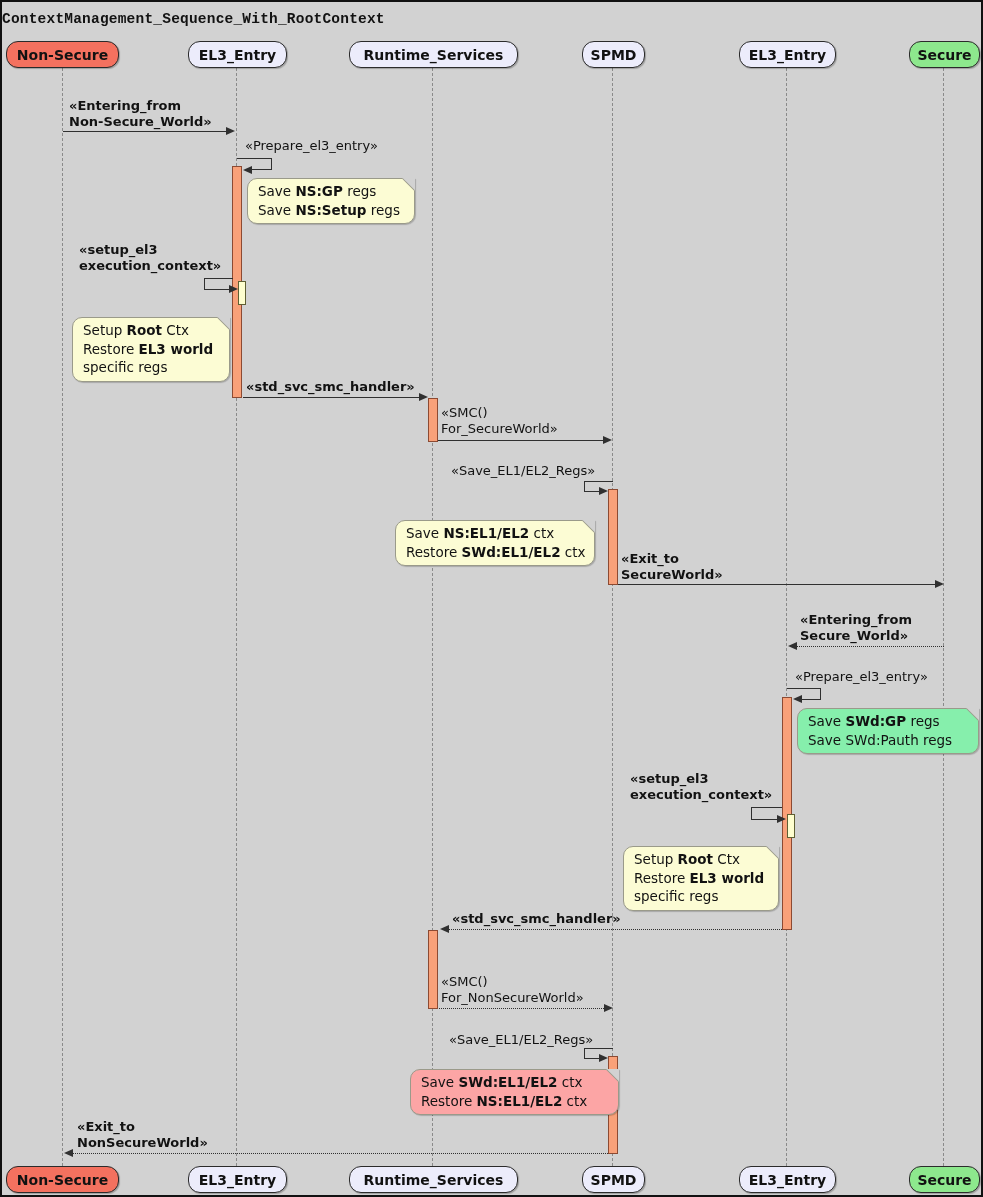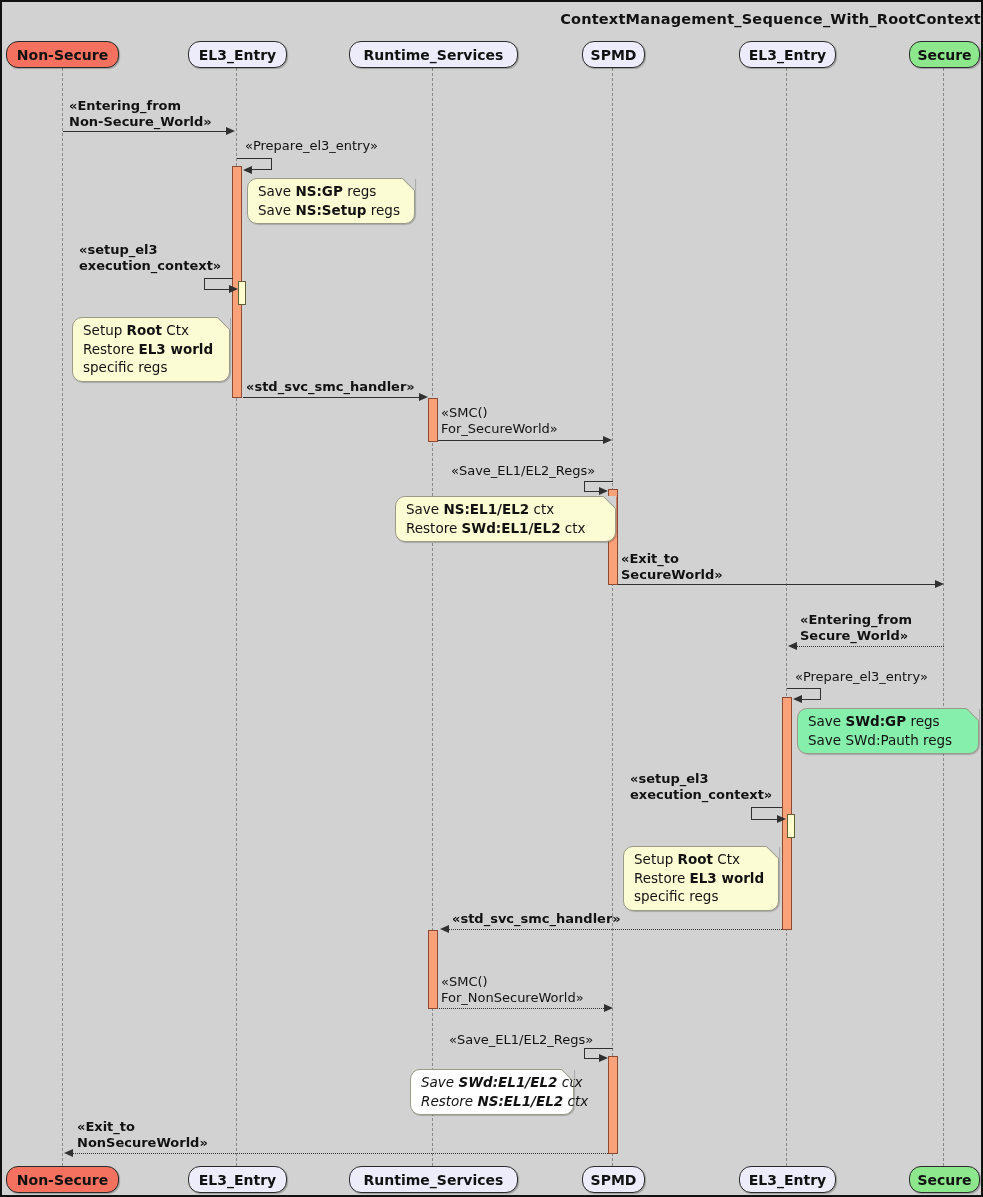--- a/index.html
+++ b/index.html
@@ -2,22 +2,22 @@
 <html><head>
 <meta charset="utf-8">
 <style>
   html,body{margin:0;padding:0;background:#fff;}
   #diagram{
     position:relative;width:983px;height:1197px;
     background:#D2D2D2;border:2px solid #111;box-sizing:border-box;
     font-family:"DejaVu Sans",sans-serif;color:#121212;overflow:hidden;
   }
   .title{
-    position:absolute;left:0;right:0;top:9px;text-align:right;
-    font-size:14.5px;font-weight:bold;letter-spacing:0.2px;
+    position:absolute;left:0;right:0;top:9px;text-align:left;
+    font-size:14.5px;font-weight:bold;letter-spacing:0.2px;font-family:Liberation Mono, monospace;
   }
   .lifeline{position:absolute;top:66px;height:1098px;width:0;border-left:1px dashed #8a8a8a;}
   .pbox{
     position:absolute;height:27px;border:1.5px solid #2b2b2b;border-radius:12px;
     background:#ECECFB;display:flex;align-items:center;justify-content:center;
     font-size:14px;font-weight:bold;box-shadow:1px 1px 1px rgba(0,0,0,0.25);
     box-sizing:border-box;
   }
   .act{position:absolute;width:10px;background:#F9A179;border:1px solid #8c4a32;box-sizing:border-box;}
   .act.nested{width:8px;background:#FEFECE;border-color:#5f5f33;}
@@ -153,21 +153,21 @@
   <div class="ah-r" style="left:601px;top:434px;"></div>
 
   <div class="msg" style="left:449px;top:461px;">
       <div>«Save_EL1/EL2_Regs»</div>
     </div>
   <div class="arrow" style="left:582px;top:479px;width:29px;"></div>
   <div class="vseg" style="left:582px;top:479px;height:11px;"></div>
   <div class="arrow" style="left:582px;top:489px;width:15px;"></div>
   <div class="ah-r" style="left:597px;top:485px;"></div>
 
-  <div class="note" style="left: 393px; top: 494px; width: 221px; background: rgb(252, 252, 212);">
+  <div class="note" style="left: 393px; top: 518px; width: 200px; background: rgb(252, 252, 212);">
       <div><span>Save </span><span style="font-weight: bold;">NS:EL1/EL2</span><span> ctx</span></div>
       <div><span>Restore </span><span style="font-weight: bold;">SWd:EL1/EL2</span><span> ctx</span></div>
     </div>
 
   <div class="msg" style="left: 619px; top: 549px; font-weight: bold;">
       <div>«Exit_to</div>
       <div>SecureWorld»</div>
     </div>
   <div class="arrow" style="left:616px;top:582px;width:317px;"></div>
   <div class="ah-r" style="left:933px;top:578px;"></div>
@@ -221,21 +221,21 @@
   <div class="ah-r" style="left:602px;top:1002px;"></div>
 
   <div class="msg" style="left:447px;top:1030px;">
       <div>«Save_EL1/EL2_Regs»</div>
     </div>
   <div class="arrow" style="left:582px;top:1046px;width:29px;"></div>
   <div class="vseg" style="left:582px;top:1046px;height:11px;"></div>
   <div class="arrow" style="left:582px;top:1056px;width:15px;"></div>
   <div class="ah-r" style="left:597px;top:1052px;"></div>
 
-  <div class="note" style="left: 408px; top: 1067px; width: 164px; background: #ffffff; font-style: italic;">
+  <div class="note" style="left: 408px; top: 1067px; width: 209px; background: #fca5a5;">
       <div><span>Save </span><span style="font-weight: bold;">SWd:EL1/EL2</span><span> ctx</span></div>
       <div><span>Restore </span><span style="font-weight: bold;">NS:EL1/EL2</span><span> ctx</span></div>
     </div>
 
   <div class="msg" style="left: 75px; top: 1117px; font-weight: bold;">
       <div>«Exit_to</div>
       <div>NonSecureWorld»</div>
     </div>
   <div class="arrow dotted" style="left:71px;top:1151px;width:535px;"></div>
   <div class="ah-l" style="left:62px;top:1147px;"></div>

